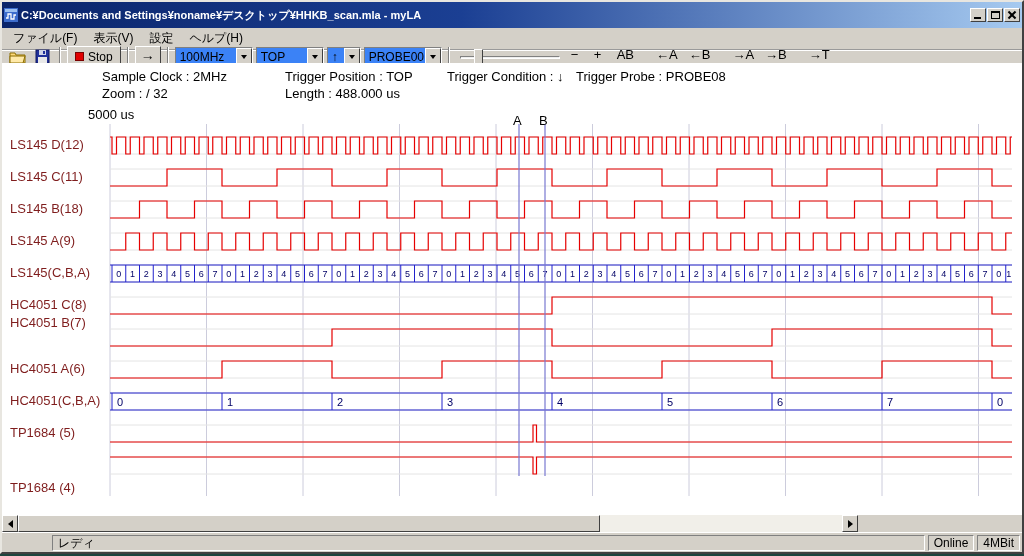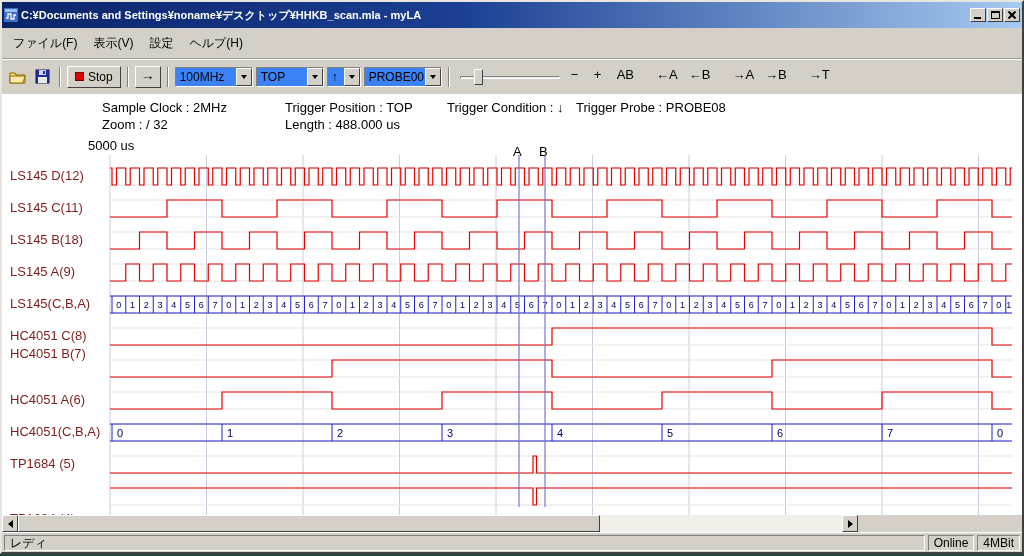--- a/index.html
+++ b/index.html
@@ -18,26 +18,26 @@
   .tbtn { width:16px; height:14px; background:#d4d0c8; border:1px solid;
     border-color:#ffffff #404040 #404040 #ffffff; position:relative; }
   .glyph-min { position:absolute; left:3px; bottom:2px; width:7px; height:2px; background:#000; }
   .glyph-max { position:absolute; left:3px; top:2px; width:9px; height:8px; border:1px solid #000; border-top-width:2px; }
   .glyph-close { position:absolute; left:2px; top:1px; width:10px; height:10px; }
   .glyph-close::before,.glyph-close::after { content:""; position:absolute; left:4px; top:0; width:2px; height:10px; background:#000; }
   .glyph-close::before { transform:rotate(45deg); }
   .glyph-close::after  { transform:rotate(-45deg); }
 
   
-  .menubar { height:30px; display:flex; align-items:center; padding:0 3px; font-size:12px;
+  .menubar { height:21px; display:flex; align-items:center; padding:0 3px; font-size:12px;
     flex:0 0 auto; }
   .menu-item { padding:2px 8px; white-space:nowrap; }
 
   
-  .toolbar { height:36px; display:flex; align-items:center; padding:2px 4px; gap:3px;
+  .toolbar { height:14px; display:flex; align-items:center; padding:2px 4px; gap:3px;
     border-top:1px solid #9a9a9a; box-shadow:inset 0 1px 0 #ffffff; flex:0 0 auto; }
   .tool-sep { width:2px; height:20px; border-left:1px solid #808080; border-right:1px solid #ffffff; margin:0 3px; }
   .icon-btn { width:22px; height:22px; display:flex; align-items:center; justify-content:center;
     background:transparent; border:1px solid transparent; }
   .raised { background:#d4d0c8; border:1px solid; border-color:#ffffff #404040 #404040 #ffffff; }
   .stop-btn { height:22px; display:flex; align-items:center; gap:4px; padding:0 7px; font-size:12px; }
   .stop-sq { width:9px; height:9px; background:#e00000; border:1px solid #7a0000; }
   .run-btn { width:26px; height:22px; font-size:14px; text-align:center; }
   .combo { height:20px; display:flex; background:#3b82f6; border:1px solid; border-color:#808080 #fff #fff #808080; }
   .combo-text { flex:1; font-size:12px; padding:2px 4px; white-space:nowrap; overflow:hidden; }
@@ -69,21 +69,21 @@
   .arr-right { width:0; height:0; border:4px solid transparent; border-left:5px solid #000; margin-right:-4px; }
   .sb-track { flex:1; position:relative; }
   .sb-thumb { position:absolute; left:0; top:0; width:582px; height:17px; background:#d4d0c8;
     border:1px solid; border-color:#fff #404040 #404040 #fff; }
   .hscroll-filler { flex:1; }
 
   
   .statusbar { height:20px; display:flex; align-items:center; gap:3px; padding:2px; border-top:1px solid #fff; flex:0 0 auto; }
   .status-panel { height:16px; line-height:14px; font-size:12px; padding:0 5px;
     border:1px solid; border-color:#808080 #fff #fff #808080; white-space:nowrap; }
-  .status-panel.main-panel { flex:1; }
+  .status-panel.main-panel { flex:1;margin-left:48px; }
 </style>
 </head>
 <body>
 
 <div class="window">
 
   <div class="titlebar">
     <span style="display:flex;">
       <svg width="14" height="14">
           <rect x="0" y="0" width="14" height="14" fill="#3c6ccc"></rect>

